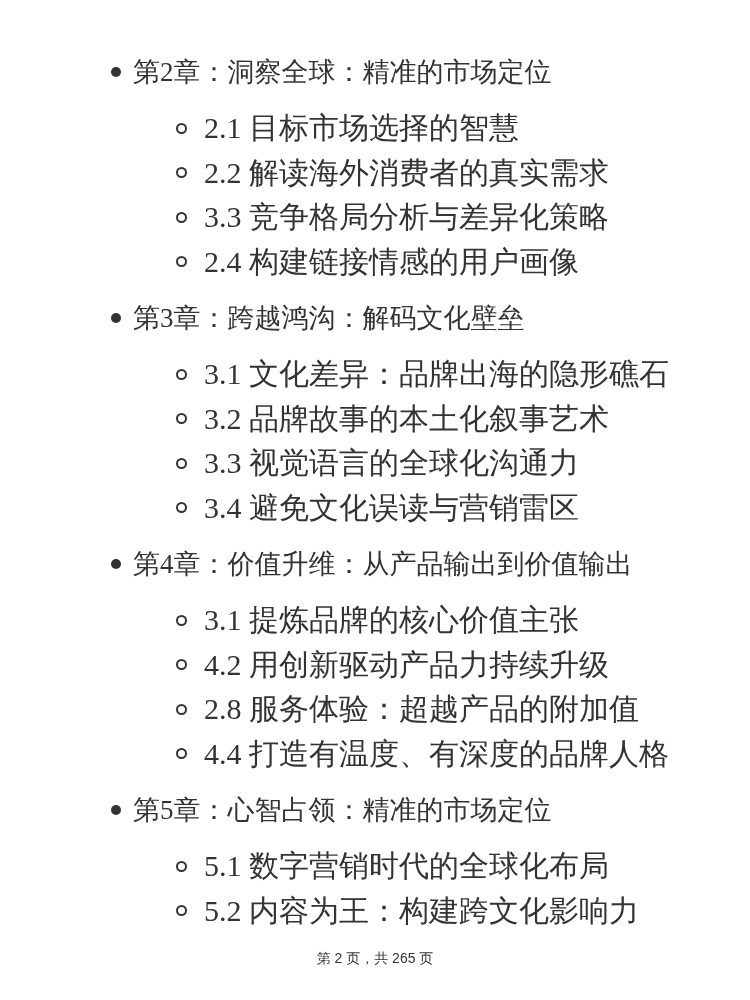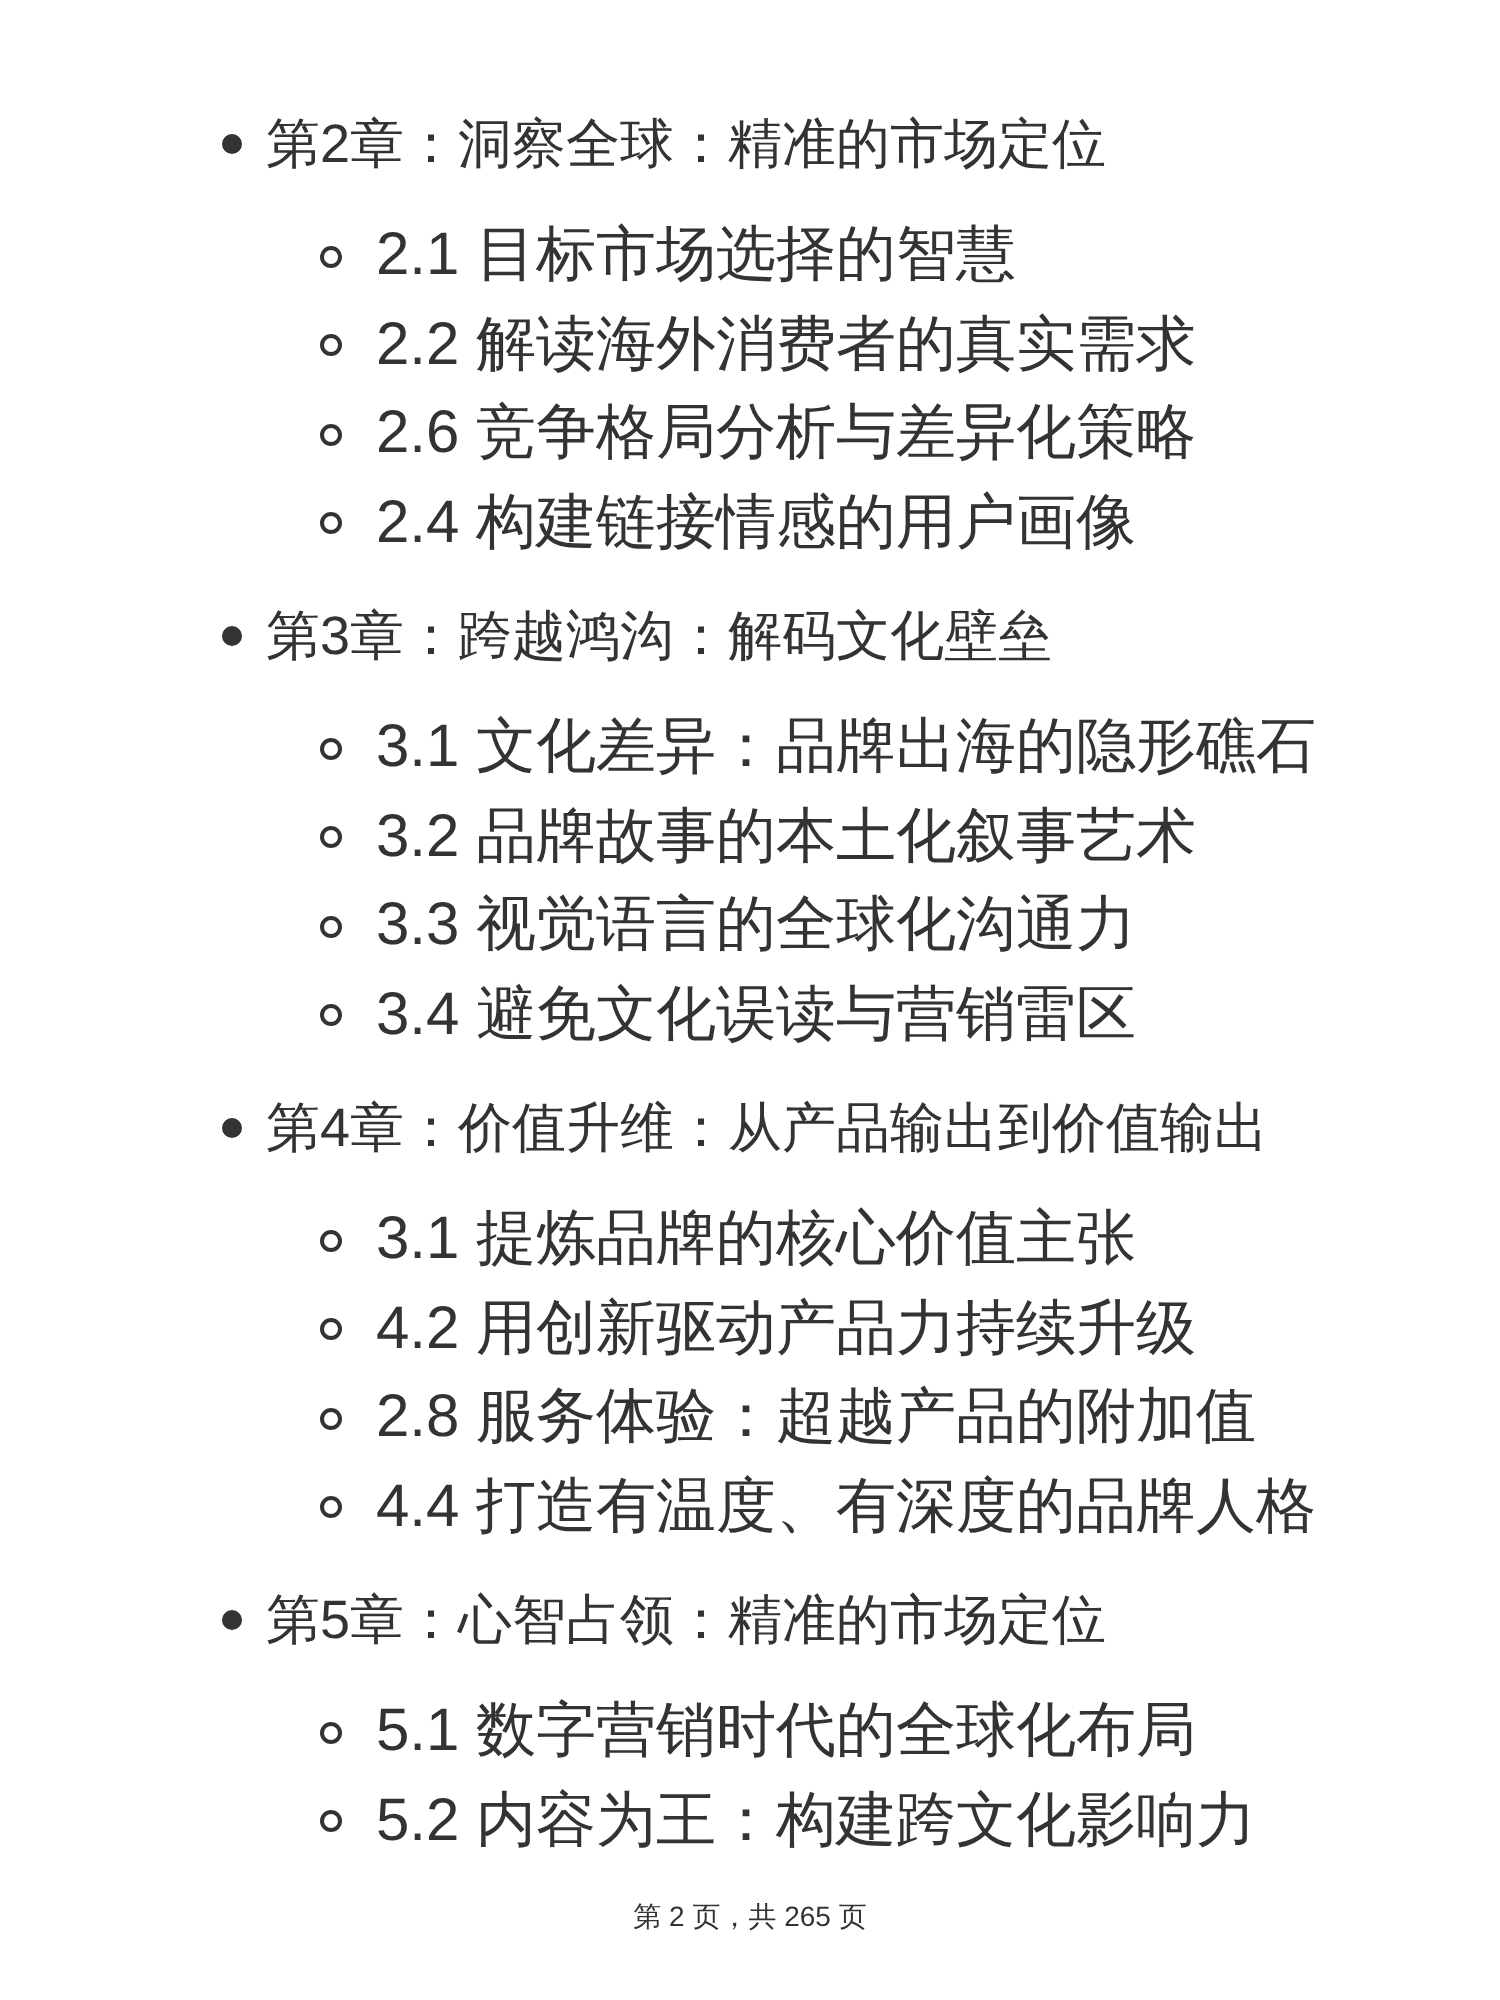--- a/index.html
+++ b/index.html
@@ -10,40 +10,41 @@
   body {
     width: 750px;
     height: 1000px;
     position: relative;
     overflow: hidden;
     font-family: "Liberation Sans", sans-serif;
     color: #333333;
   }
   .toc {
     padding-top: 50px;
+    font-family: Liberation Serif, serif;
   }
   .chapter-row {
     position: relative;
     font-size: 27px;
     line-height: 44px;
     padding-left: 133px;
     white-space: nowrap;
   }
   .disc {
     position: absolute;
     left: 111px;
     top: 50%;
     margin-top: -5px;
     width: 10px;
     height: 10px;
     border-radius: 50%;
     background: #333333;
   }
   .subs {
-    margin: 12px 1px;
+    margin: 12px 17px;
     padding: 0;
   }
   .sub-row {
     position: relative;
     font-size: 30px;
     line-height: 44.5px;
     padding-left: 187px;
     white-space: nowrap;
   }
   .circle {
@@ -70,21 +71,21 @@
 </style>
 </head>
 <body>
 
 <main>
   <div class="toc">
       <div class="chapter-row"><span class="disc"></span><span>第2章：洞察全球：精准的市场定位</span></div>
       <div class="subs">
         <div class="sub-row"><span class="circle"></span><span>2.1 目标市场选择的智慧</span></div>
         <div class="sub-row"><span class="circle"></span><span>2.2 解读海外消费者的真实需求</span></div>
-        <div class="sub-row"><span class="circle"></span><span>2.6 竞争格局分析与差异化策略</span></div>
+        <div class="sub-row"><span class="circle"></span><span>3.3 竞争格局分析与差异化策略</span></div>
         <div class="sub-row"><span class="circle"></span><span>2.4 构建链接情感的用户画像</span></div>
       </div>
       <div class="chapter-row"><span class="disc"></span><span>第3章：跨越鸿沟：解码文化壁垒</span></div>
       <div class="subs">
         <div class="sub-row"><span class="circle"></span><span>3.1 文化差异：品牌出海的隐形礁石</span></div>
         <div class="sub-row"><span class="circle"></span><span>3.2 品牌故事的本土化叙事艺术</span></div>
         <div class="sub-row"><span class="circle"></span><span>3.3 视觉语言的全球化沟通力</span></div>
         <div class="sub-row"><span class="circle"></span><span>3.4 避免文化误读与营销雷区</span></div>
       </div>
       <div class="chapter-row"><span class="disc"></span><span>第4章：价值升维：从产品输出到价值输出</span></div>

